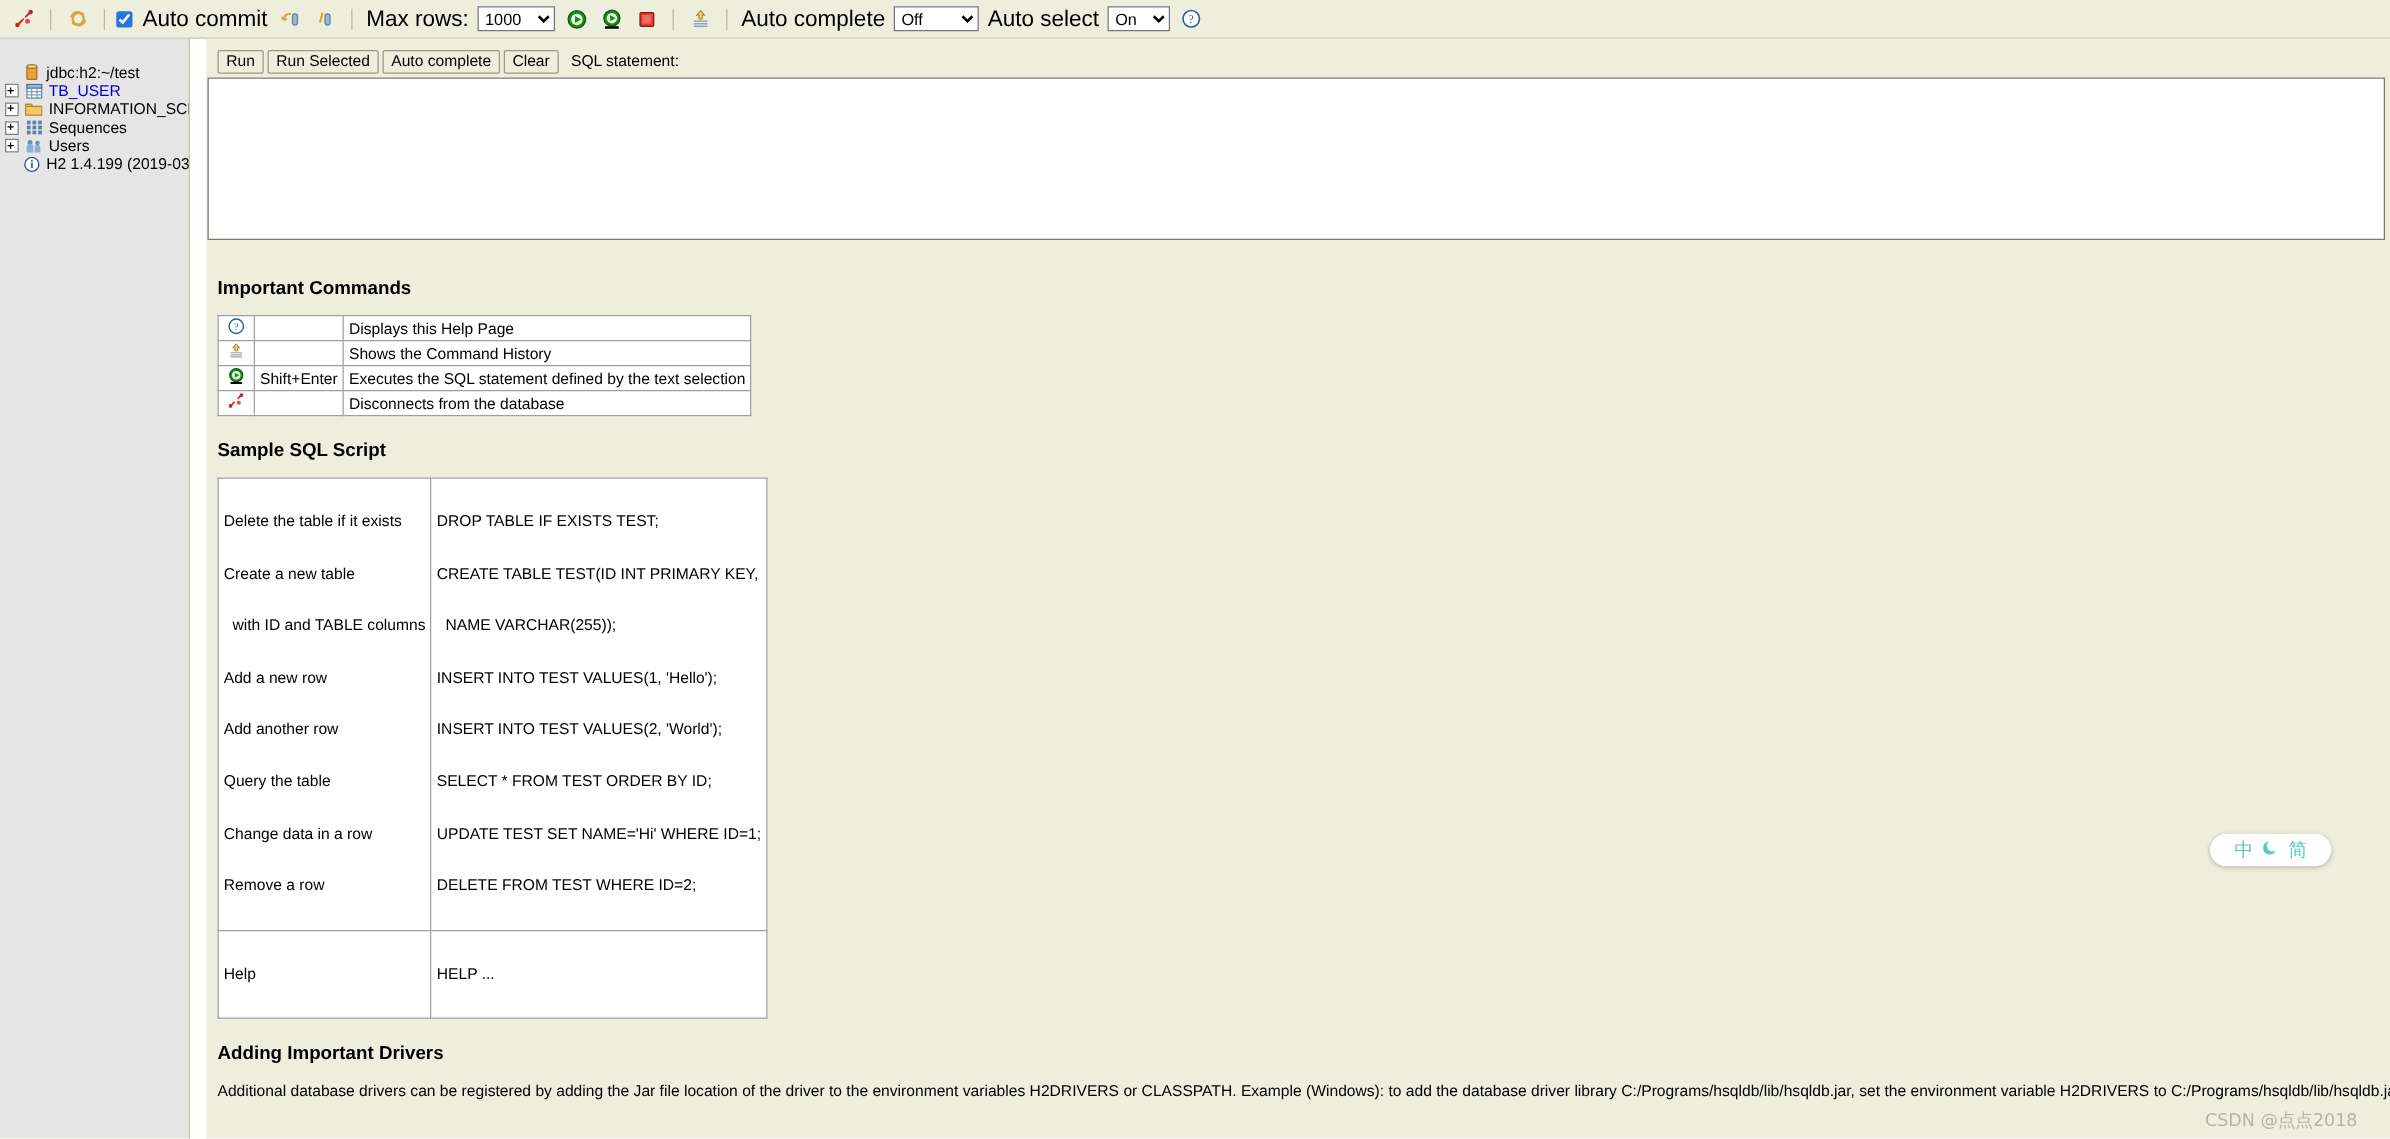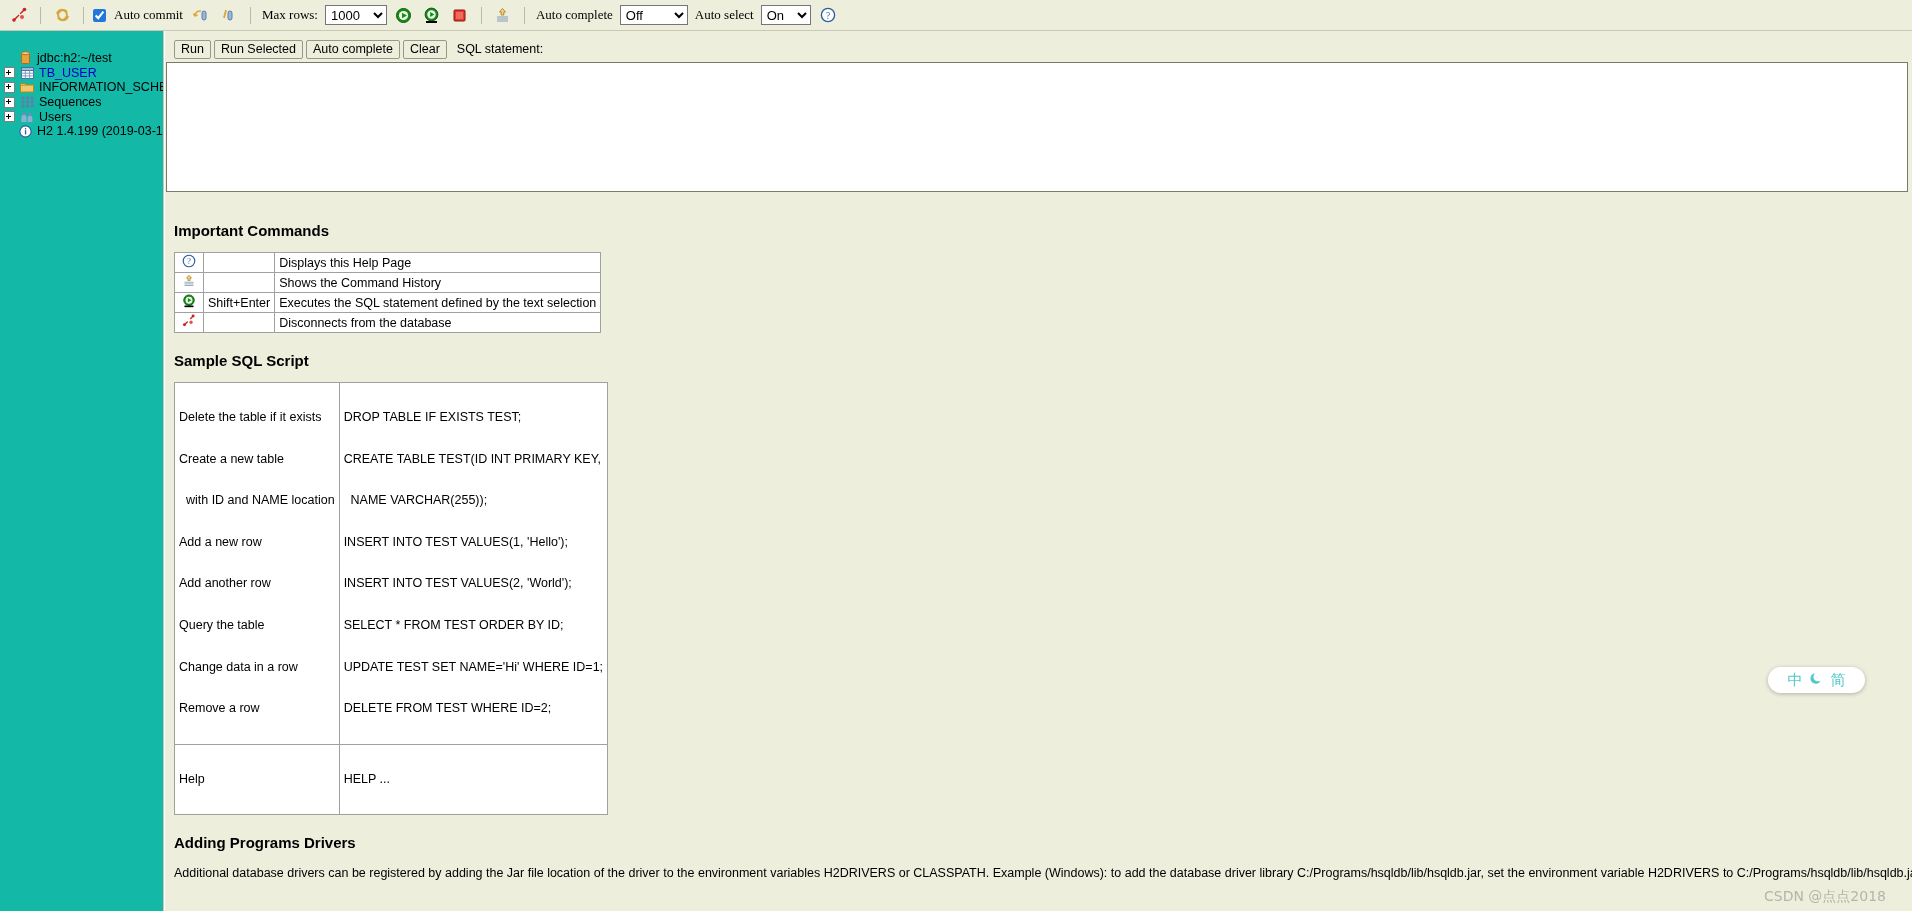--- a/index.html
+++ b/index.html
@@ -37,21 +37,21 @@
     justify-content: center;
     margin: 0 3px;
     cursor: pointer;
   }
   .tb-sep {
     width: 1px;
     height: 17px;
     background: #b9b9a6;
     margin: 0 7px;
   }
-  .tb-label { margin: 0 4px; white-space: nowrap; font-size: 13px; font-family: Liberation Serif, serif;}
+  .tb-label { margin: 0 4px; white-space: nowrap; font-size: 18px;}
   .tb-check {
     width: 13px; height: 13px;
     margin: 0 4px 0 2px;
     accent-color: #2277dd;
   }
   select.tb-select {
     font-family: "Liberation Sans", sans-serif;
     font-size: 13px;
     height: 20px;
     border: 1px solid #767676;
@@ -60,23 +60,23 @@
     padding: 0 1px;
   }
   #sel-maxrows { width: 62px; }
   #sel-autocomplete { width: 68px; }
   #sel-autoselect { width: 50px; }
 
   
   #sidebar {
     position: absolute;
     left: 0; top: 31px;
-    width: 164px;
+    width: 152px;
     height: 880px;
-    background: #14b8a6;
+    background: #e5e5e5;
     border-right: 1px solid #c8c8b4;
     box-sizing: border-box;
     font-size: 12.5px;
     color: #000;
     padding-top: 20px;
     overflow: hidden;
   }
   .tree-row {
     display: flex;
     align-items: center;
@@ -515,21 +515,21 @@
     </table>
 
     <h3 class="sect">Sample SQL Script</h3>
 
     <table class="sqltab">
       <tbody>
         <tr>
           <td class="sqlcomment">
             <span class="cmtline">Delete the table if it exists</span>
             <span class="cmtline">Create a new table</span>
-            <span class="cmtline">  with ID and NAME location</span>
+            <span class="cmtline">  with ID and TABLE columns</span>
             <span class="cmtline">Add a new row</span>
             <span class="cmtline">Add another row</span>
             <span class="cmtline">Query the table</span>
             <span class="cmtline">Change data in a row</span>
             <span class="cmtline">Remove a row</span>
           </td>
           <td>
             <span class="sqlline">DROP TABLE IF EXISTS TEST;</span>
             <span class="sqlline">CREATE TABLE TEST(ID INT PRIMARY KEY,</span>
             <span class="sqlline">  NAME VARCHAR(255));</span>
@@ -544,21 +544,21 @@
           <td class="sqlcomment">
             <span class="cmtline">Help</span>
           </td>
           <td>
             <span class="sqlline">HELP ...</span>
           </td>
         </tr>
       </tbody>
     </table>
 
-    <h3 class="sect">Adding Programs Drivers</h3>
+    <h3 class="sect">Adding Important Drivers</h3>
     <p class="drvtext">Additional database drivers can be registered by adding the Jar file location of the driver to the environment variables H2DRIVERS or CLASSPATH. Example (Windows): to add the database driver library C:/Programs/hsqldb/lib/hsqldb.jar, set the environment variable H2DRIVERS to C:/Programs/hsqldb/lib/hsqldb.jar.</p>
   </div>
 </div>
 
 <div id="ime-pill">
   <span>中</span>
   <span>
     <svg width="14" height="14" viewBox="0 0 14 14">
       <path d="M10.5 9.4 A5.2 5.2 0 1 1 5.2 2.2 A4.3 4.3 0 0 0 10.5 9.4 Z" fill="#52c8c8"></path>
     </svg>

